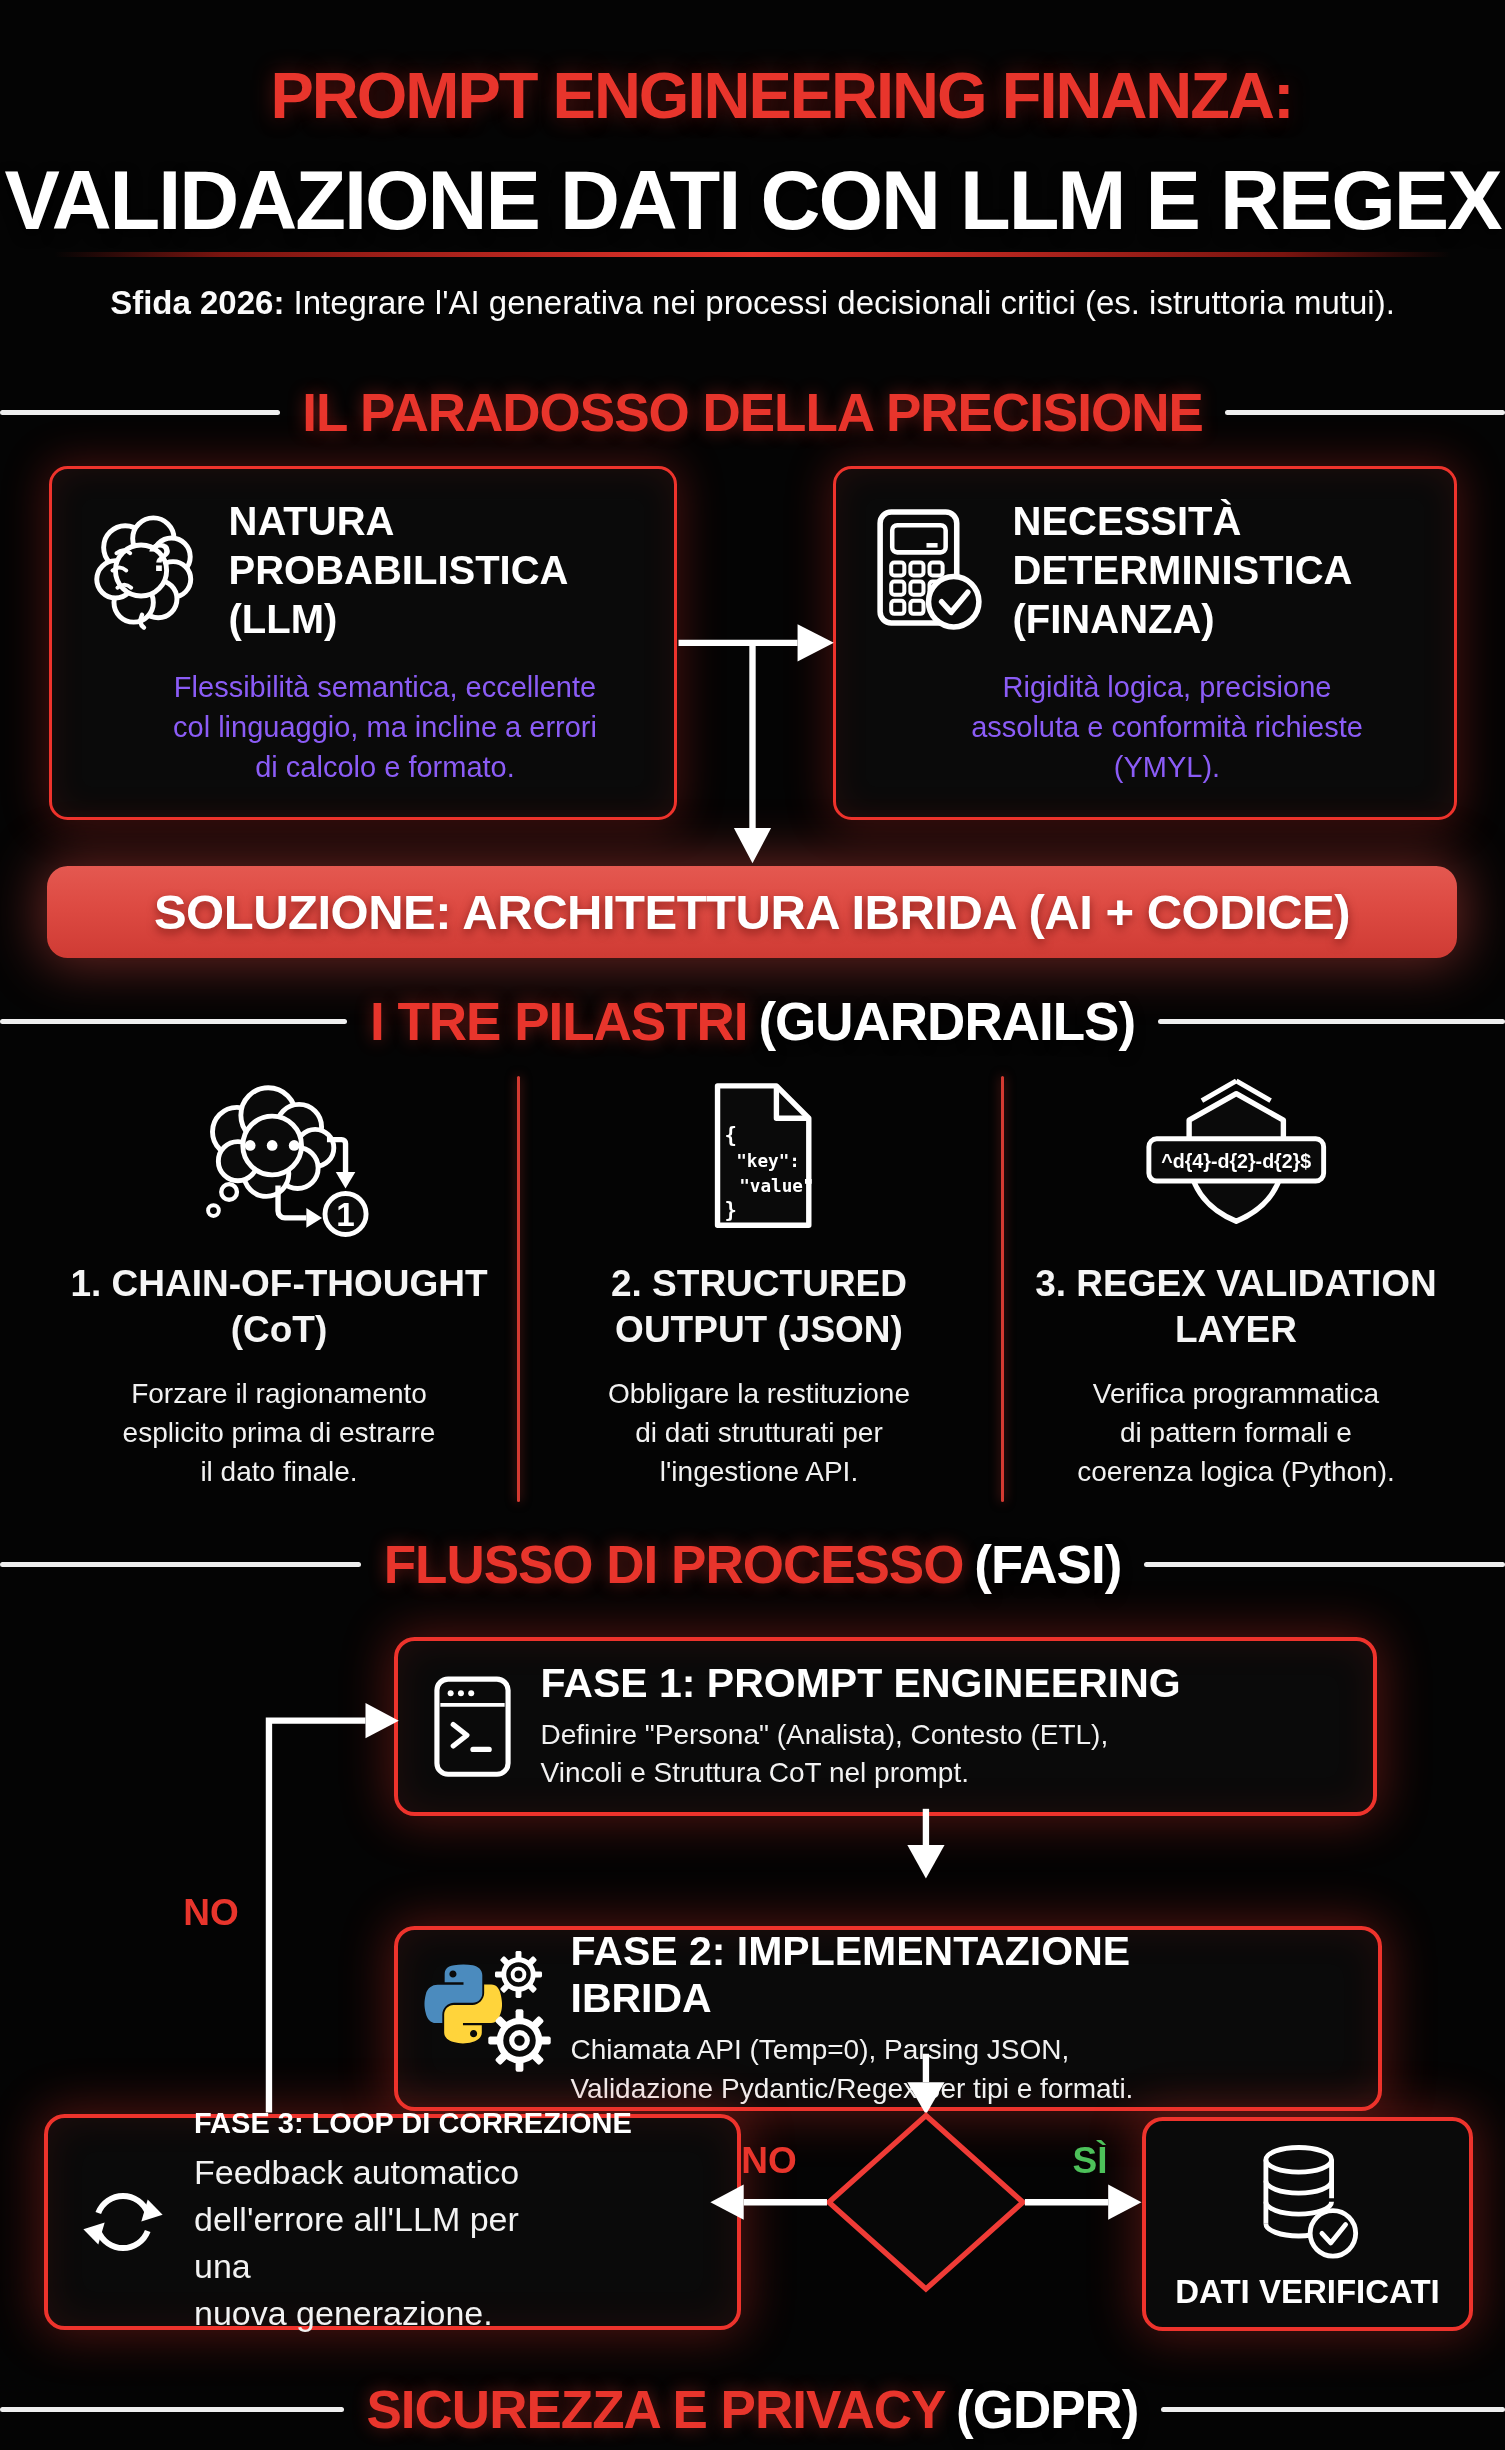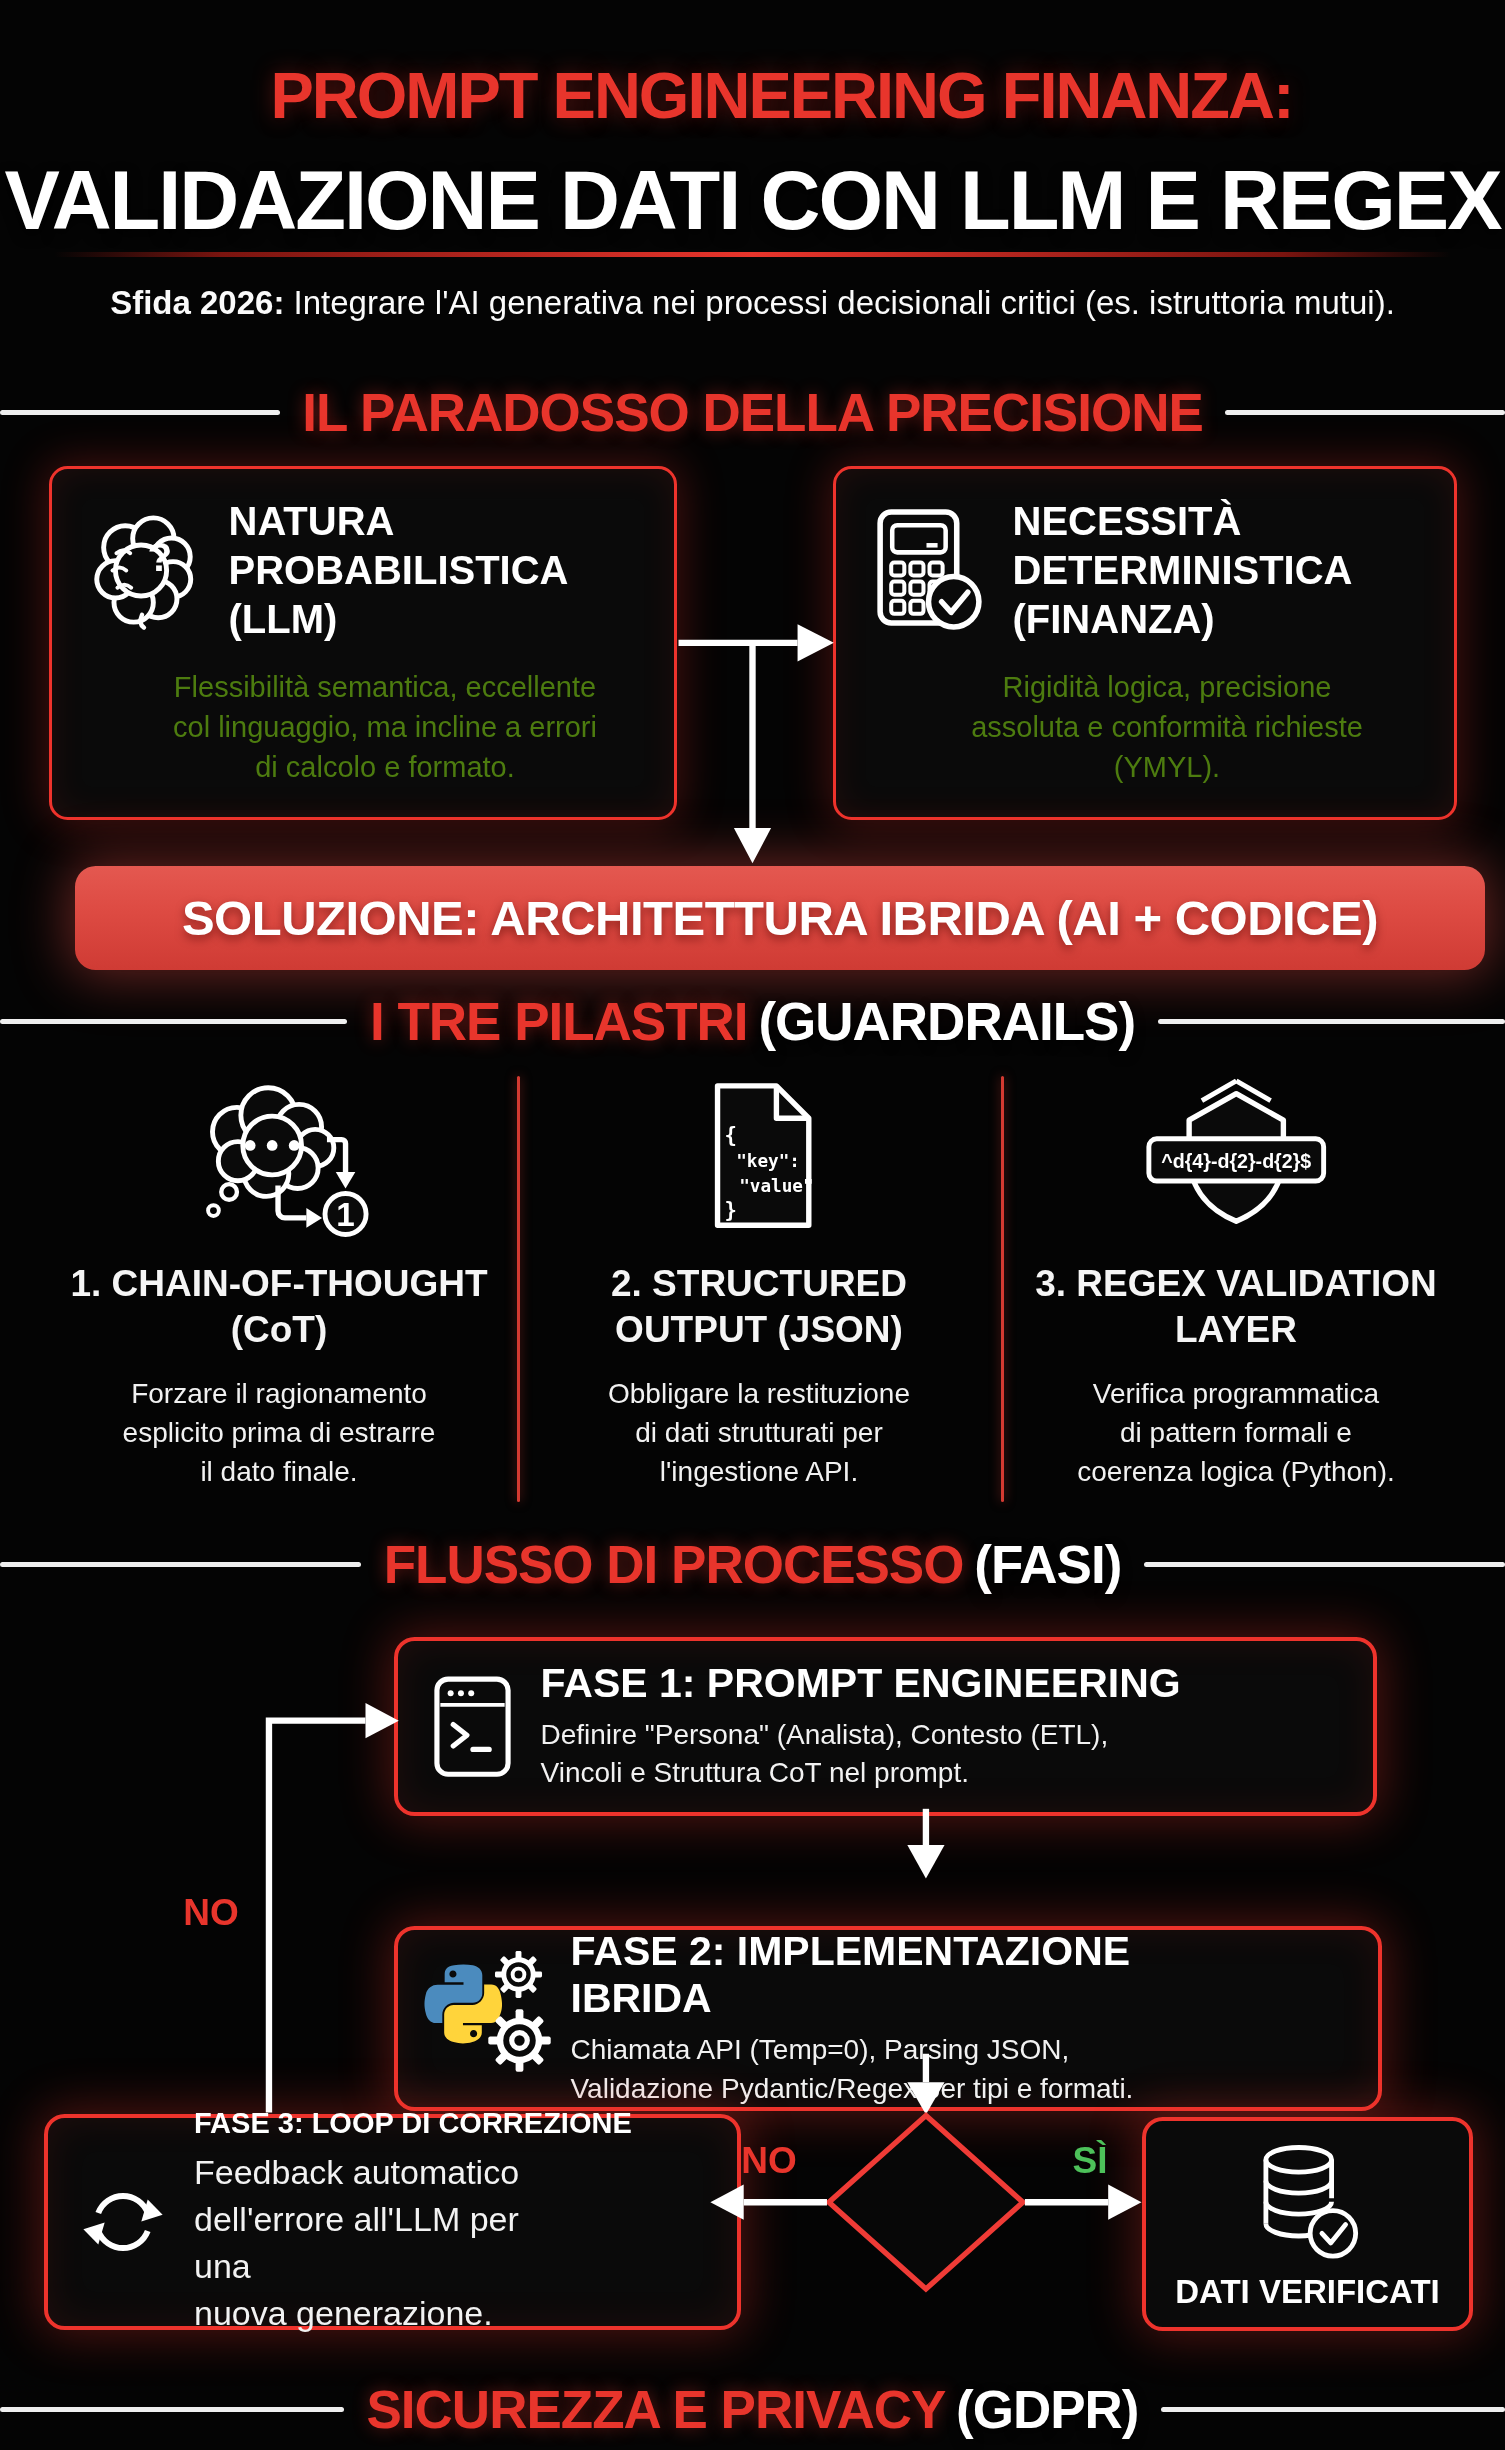--- a/index.html
+++ b/index.html
@@ -26,26 +26,26 @@
              text-shadow:0 3.9px 10.8px rgba(0,0,0,.85);}
   .sec-title .red{color:#e8352c;text-shadow:0 0 16.7px rgba(232,53,44,.45);}
   .sec-title .white{color:#fff;margin-left:10.8px;}
 
   
   .card{background:#0a0a0a;border:3.4px solid #ee332c;border-radius:18.6px;
         box-shadow:0 0 44px 3.9px rgba(236,52,44,.28), inset 0 0 34px rgba(236,52,44,.10);}
   .card-head{display:flex;align-items:center;gap:23.5px;padding:28px 27px 0 30px;}
   .card-title{font-size:40px;font-weight:bold;line-height:1.22;white-space:pre-line;color:#fff;}
   .card-desc{font-size:29px;line-height:1.38;text-align:center;white-space:pre-line;
-             padding-top:23.5px;color:#4d7c0f;padding-left:44px;}
-
-  .banner{left:47px;top:866px;width:1410px;height:104px;border-radius:20.6px;
+             padding-top:23.5px;color:#8b5cf6;padding-left:44px;}
+
+  .banner{left:47px;top:866px;width:1410px;height:92px;border-radius:20.6px;
           background:linear-gradient(180deg,#e45850 0%,#dd4a42 45%,#cf3b34 100%);
           box-shadow:0 0 54px 6.9px rgba(221,74,66,.45);
-          display:flex;align-items:center;justify-content:center;margin-left:28px;}
+          display:flex;align-items:center;justify-content:center;}
   .banner h2{font-size:49px;font-weight:bold;letter-spacing:-0.5px;color:#fff;
              text-shadow:0 3.9px 9.8px rgba(80,5,2,.55);}
 
   
   .pillar{display:flex;flex-direction:column;align-items:center;text-align:center;}
   .pillar-icon{height:176px;display:flex;align-items:center;justify-content:center;}
   .pillar-title{font-size:37px;font-weight:bold;line-height:1.25;white-space:pre-line;margin-top:16.7px;}
   .pillar-desc{font-size:28px;line-height:1.4;white-space:pre-line;margin-top:20.6px;color:#f1f1f1;}
   .vline{width:2.9px;background:#d43a31;border-radius:1.5px;box-shadow:0 0 10.8px rgba(212,58,49,.6);}
 

